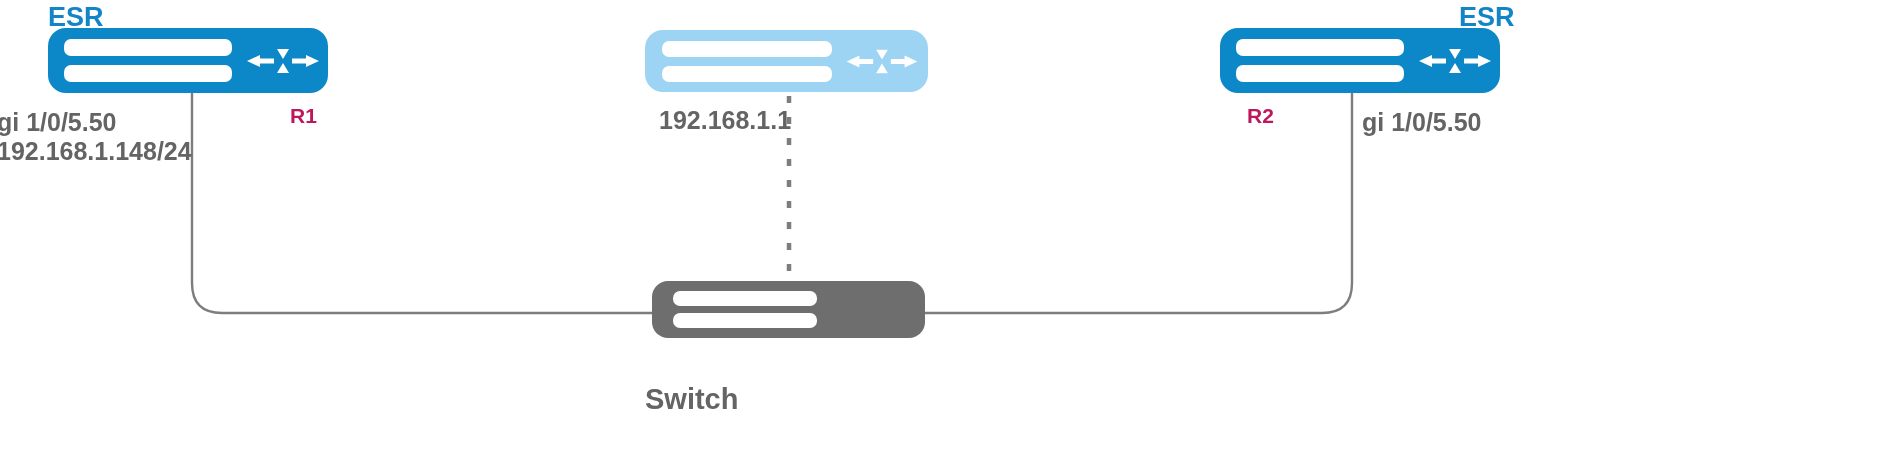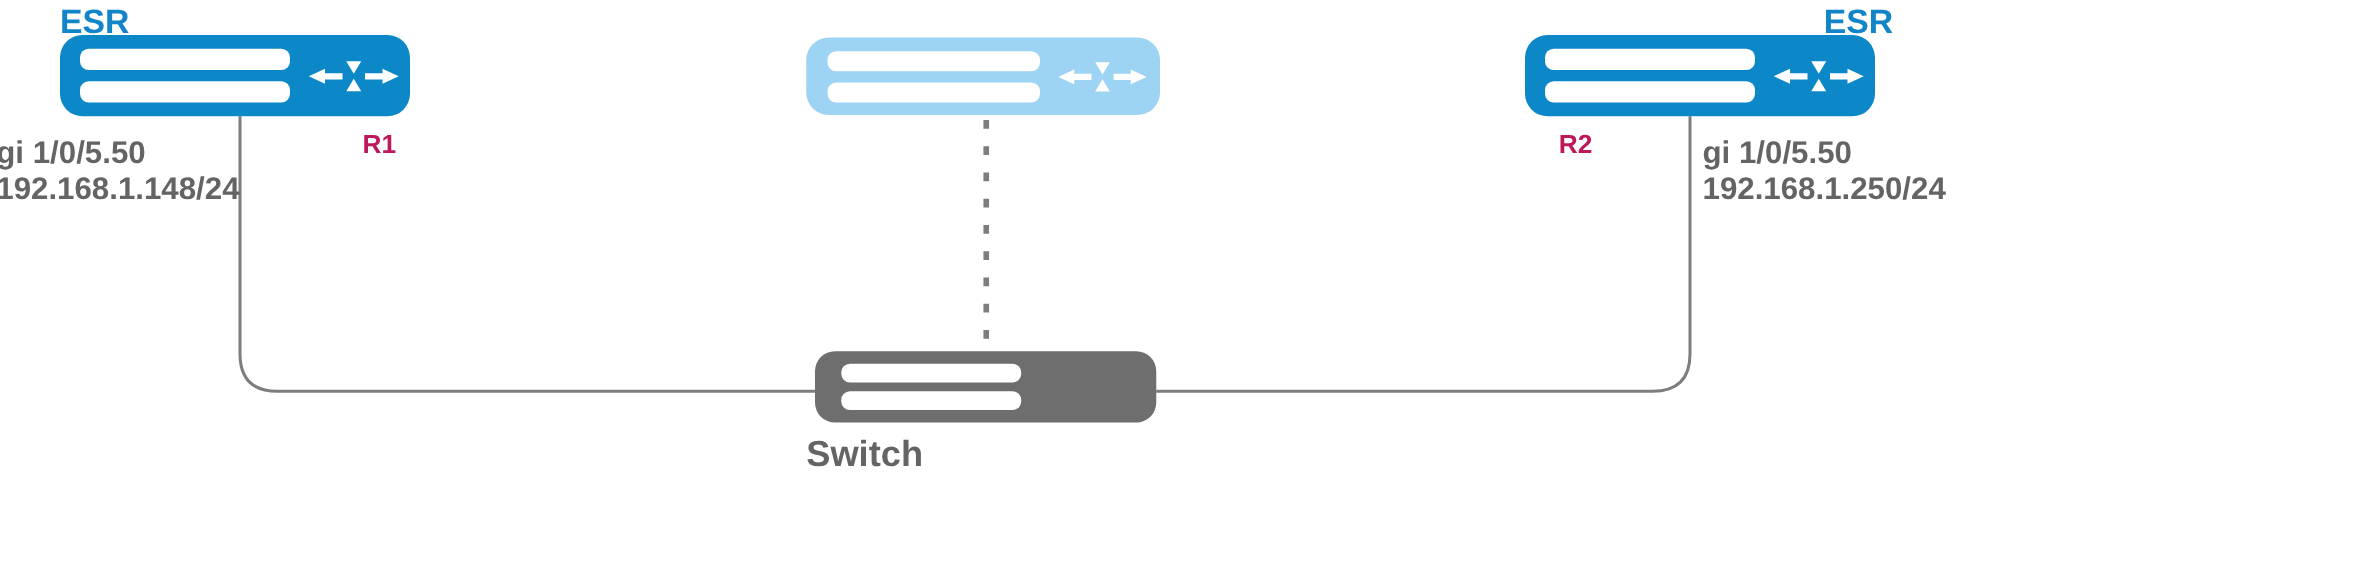--- a/index.html
+++ b/index.html
@@ -16,21 +16,21 @@
   
   .chassis{position:absolute;border-radius:18px;}
   .slot{position:absolute;background:#ffffff;border-radius:7px;}
 
   
   .lbl{position:absolute;white-space:pre;font-weight:bold;}
   .lbl-esr{color:#1284c8;font-size:27px;}
   .lbl-name{color:#be185d;font-size:21px;}
   .lbl-if{color:#646464;font-size:25px;line-height:30px;}
   .lbl-ip{color:#646464;font-size:25px;}
-  .lbl-sw{color:#646464;font-size:29px;}
+  .lbl-sw{color:#646464;font-size:29px;margin-top:35px;}
 
   
   .link-svg{position:absolute;left:0;top:0;width:1897px;height:461px;}
 </style>
 </head>
 <body>
 
 <div id="stage">
 
   <svg class="link-svg" viewBox="0 0 1897 461">
@@ -68,39 +68,39 @@
       <svg style="position:absolute;left:198px;top:4px;width:78px;height:55px;" viewBox="0 0 78 56">
         <g fill="#ffffff">
           <path d="M39 3 L39 16 L33 16 L39 26 L45 16 L39 16 Z"></path>
           <path d="M39 53 L39 40 L33 40 L39 30 L45 40 L39 40 Z"></path>
           <path d="M3 28 L16 22 L16 25.5 L30 25.5 L30 30.5 L16 30.5 L16 34 Z"></path>
           <path d="M75 28 L62 22 L62 25.5 L48 25.5 L48 30.5 L62 30.5 L62 34 Z"></path>
         </g>
       </svg>
     </div>
   </div>
+  <div class="lbl lbl-ip" style="left:659px;top:106px;">192.168.1.1</div>
 
   <div class="node" style="left:1220px;top:28px;">
     <div class="chassis" style="left:0;top:0;width:280px;height:65px;background:#0c87c8;">
       <div class="slot" style="left:16px;top:11px;width:168px;height:17px;"></div>
       <div class="slot" style="left:16px;top:37px;width:168px;height:17px;"></div>
       <svg style="position:absolute;left:196px;top:5px;width:78px;height:56px;" viewBox="0 0 78 56">
         <g fill="#ffffff">
           <path d="M39 3 L39 16 L33 16 L39 26 L45 16 L39 16 Z"></path>
           <path d="M39 53 L39 40 L33 40 L39 30 L45 40 L39 40 Z"></path>
           <path d="M3 28 L16 22 L16 25.5 L30 25.5 L30 30.5 L16 30.5 L16 34 Z"></path>
           <path d="M75 28 L62 22 L62 25.5 L48 25.5 L48 30.5 L62 30.5 L62 34 Z"></path>
         </g>
       </svg>
     </div>
   </div>
   <div class="lbl lbl-esr" style="left:1459px;top:2px;">ESR</div>
   <div class="lbl lbl-name" style="left:1219px;top:104px;margin-left:28px;">R2</div>
   <div class="lbl lbl-if" style="left:1362px;top:107px;">gi 1/0/5.50</div>
-  <div class="lbl lbl-ip" style="left:1362px;top:137px;">192.168.1.250/24</div>
 
   <div class="node" style="left:652px;top:281px;">
     <div class="chassis" style="left:0;top:0;width:273px;height:57px;background:#6e6e6e;border-radius:16px;">
       <div class="slot" style="left:21px;top:10px;width:144px;height:15px;"></div>
       <div class="slot" style="left:21px;top:32px;width:144px;height:15px;"></div>
     </div>
   </div>
   <div class="lbl lbl-sw" style="left:645px;top:348px;">Switch</div>
 
 </div>

